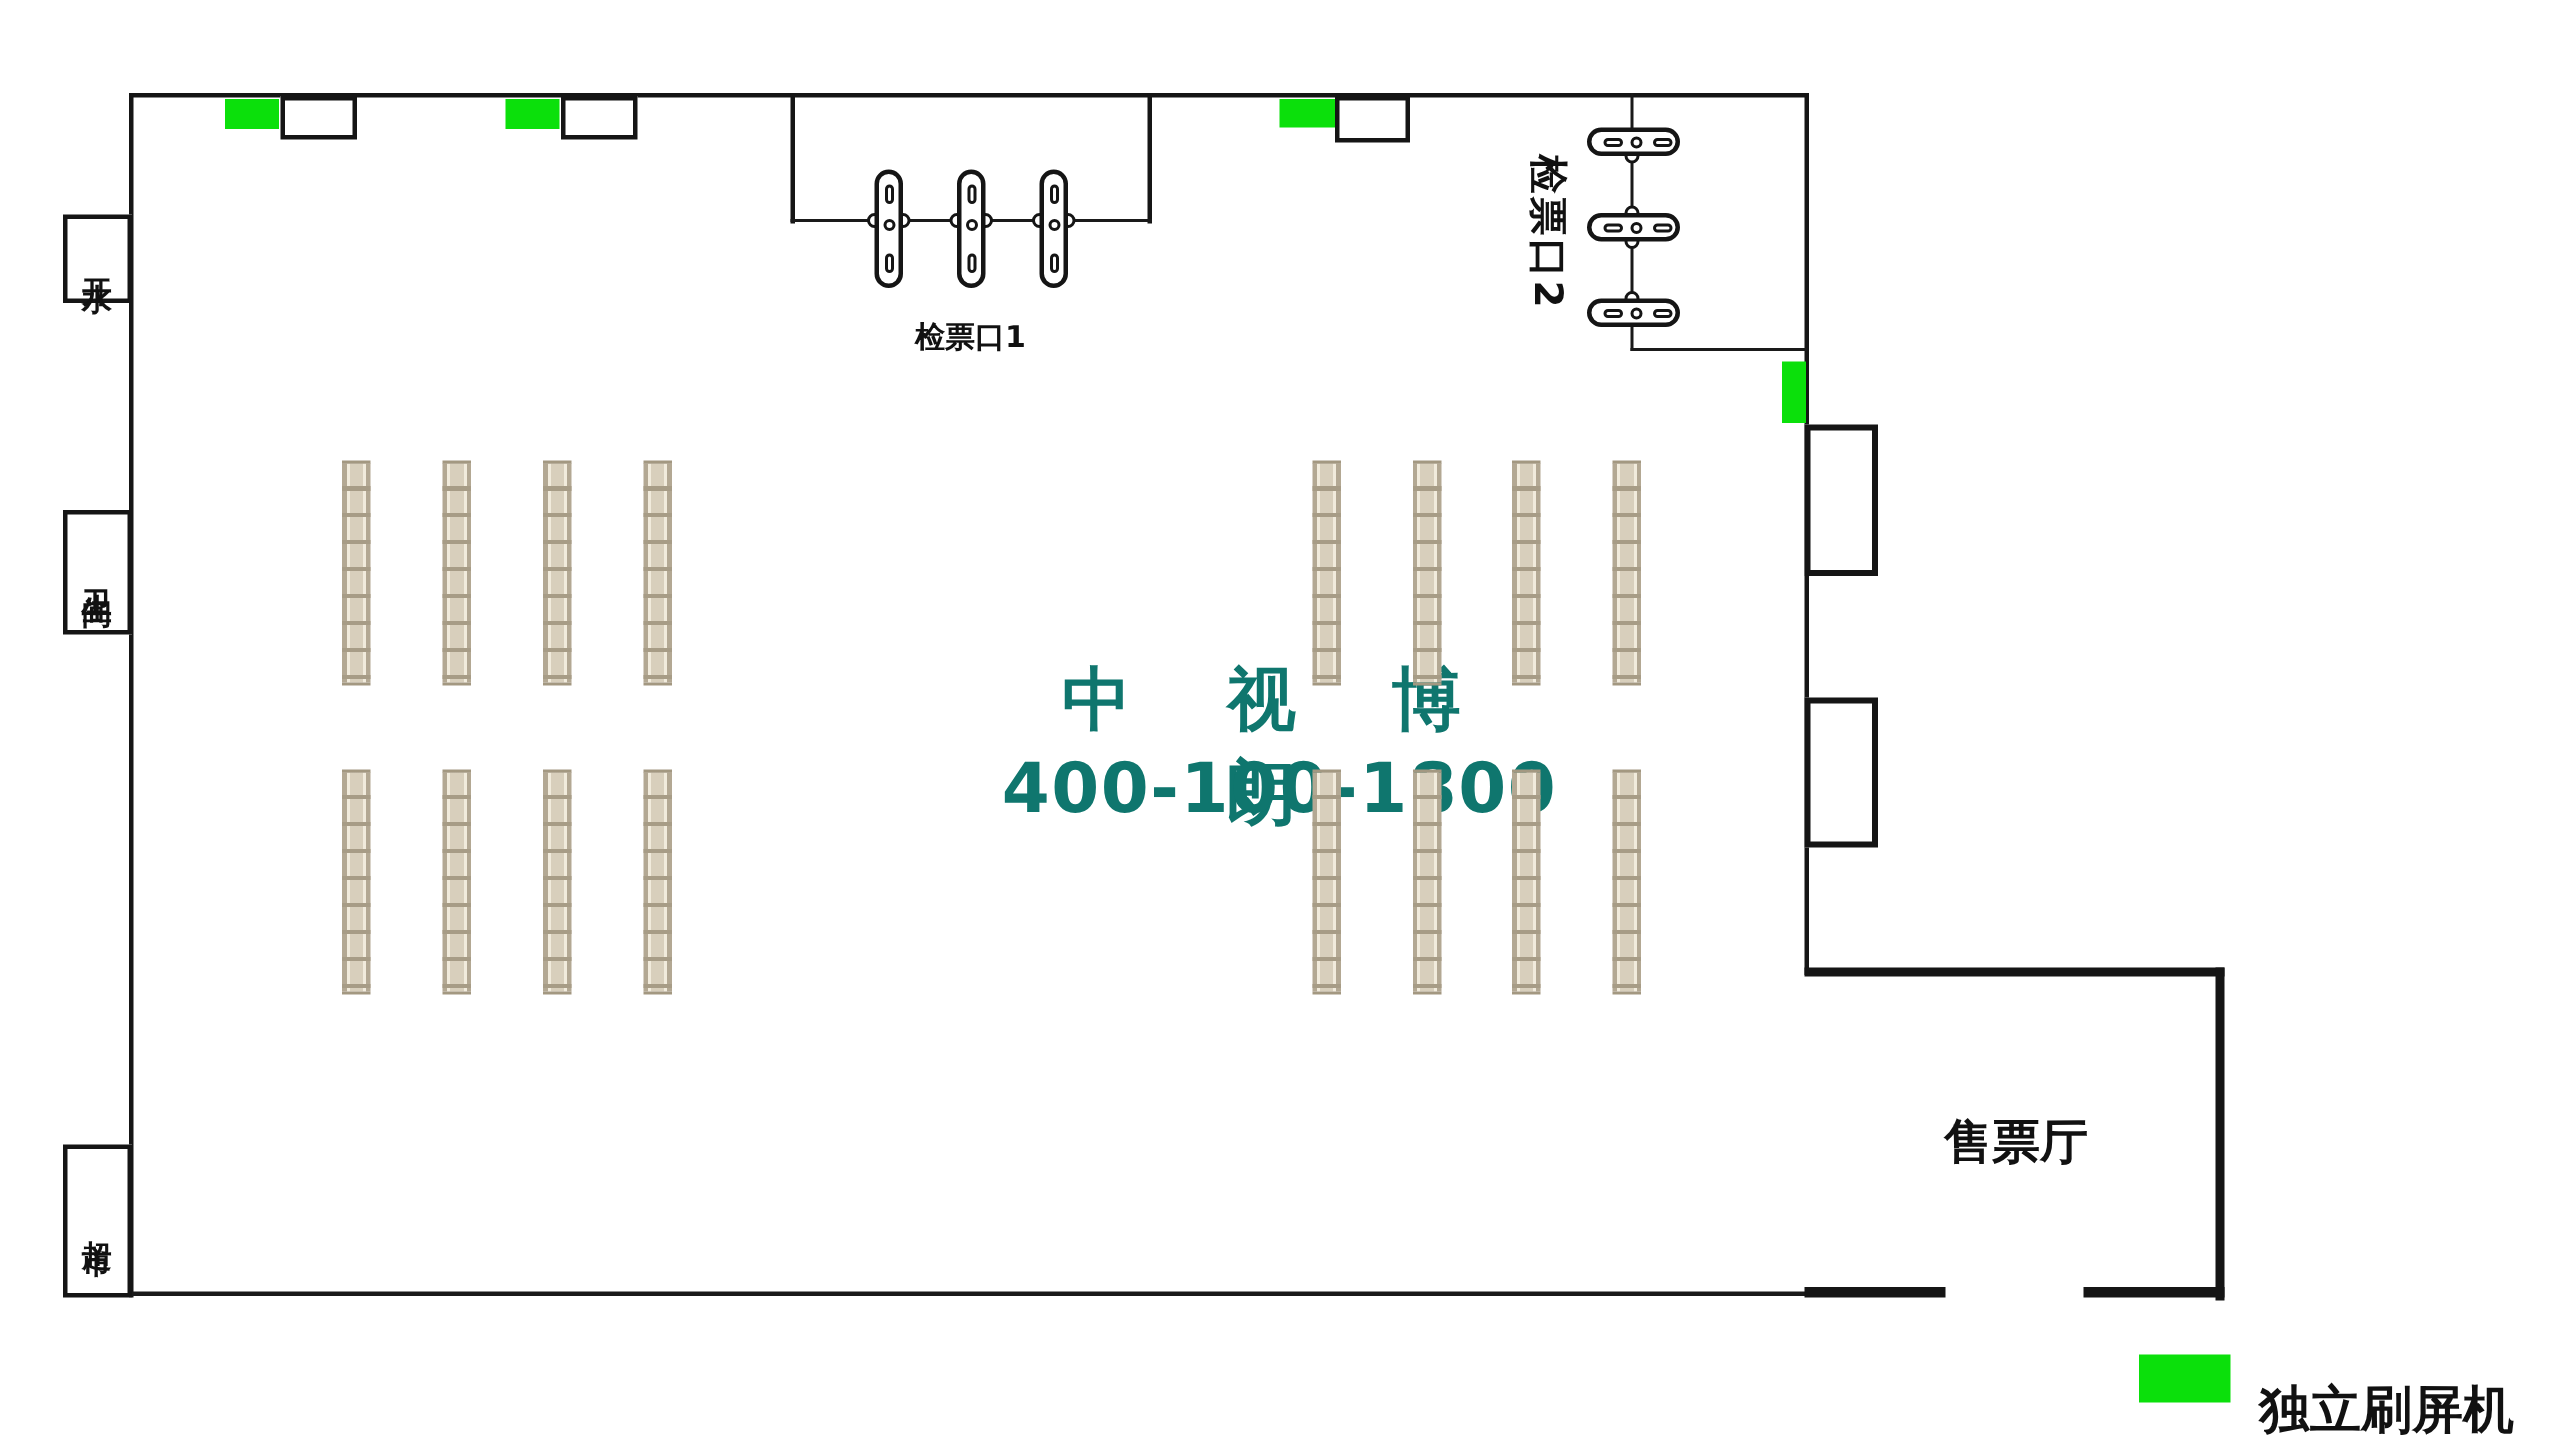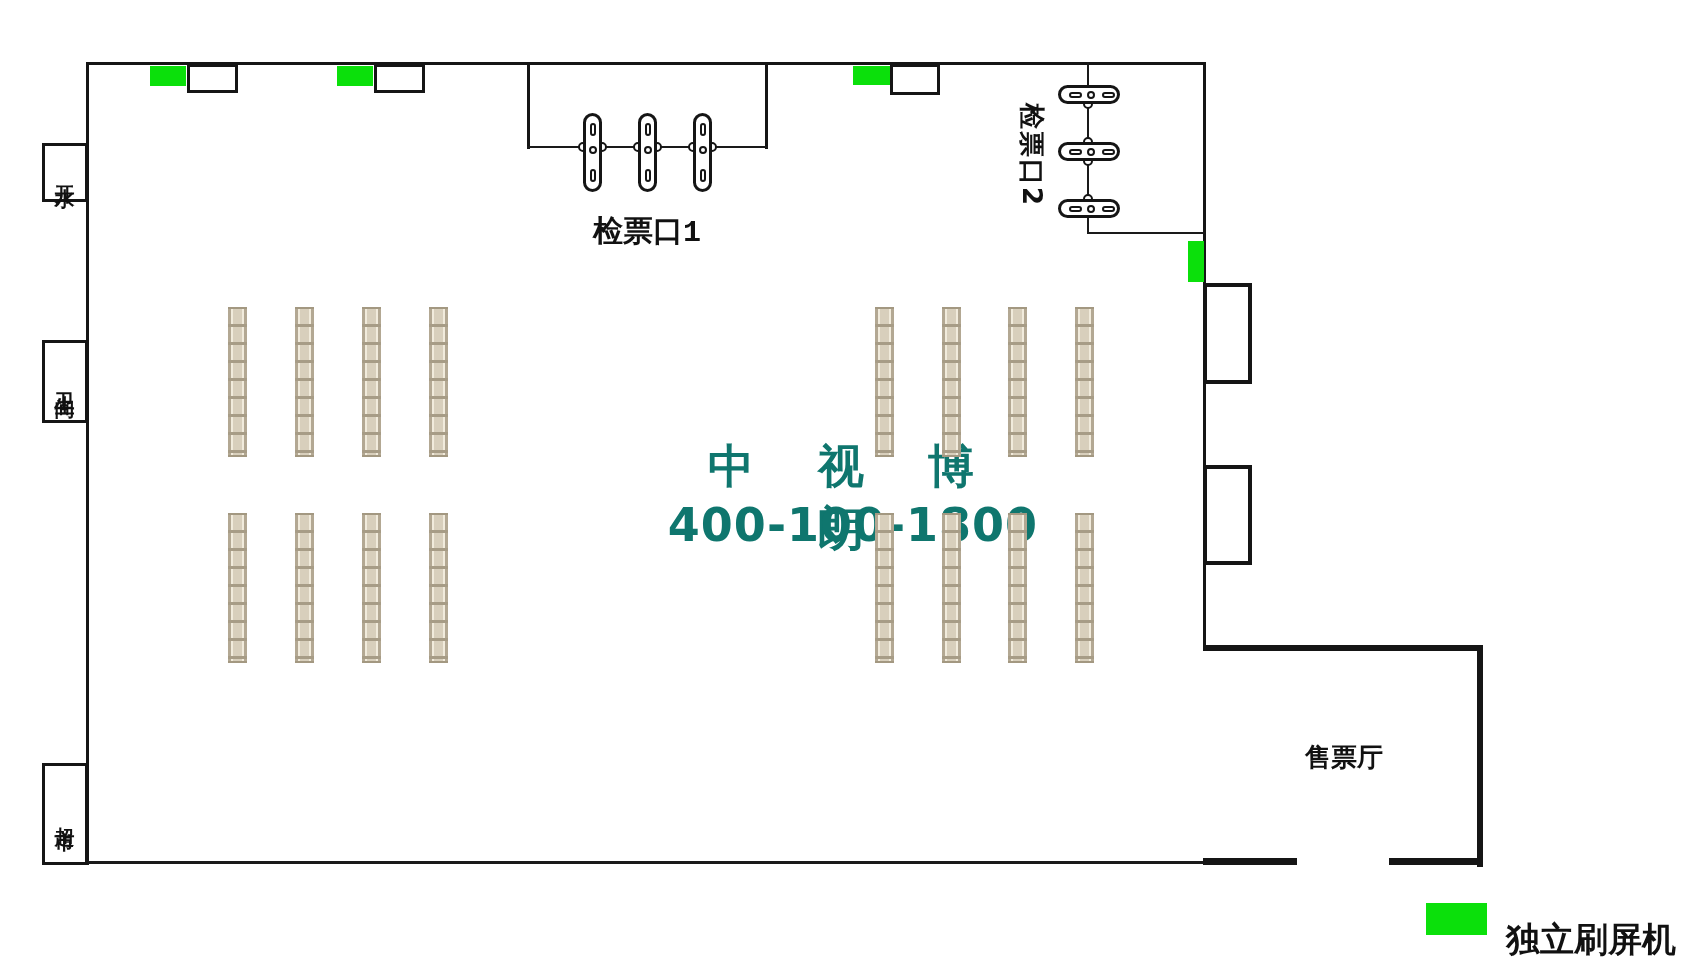--- a/index.html
+++ b/index.html
@@ -60,23 +60,23 @@
   <div class="room" style="left:42px;top:143px;width:46px;height:59px;">
     <span class="vtext">开水</span>
   </div>
   <div class="room" style="left:42px;top:340px;width:46px;height:83px;">
     <span class="vtext">卫生间</span>
   </div>
   <div class="room" style="left:42px;top:763px;width:46px;height:102px;">
     <span class="vtext">超市</span>
   </div>
 
-  <div class="label center" style="left:497px;top:211px;width:300px;font-size:30px;font-family:Liberation Mono, monospace;">检票口1</div>
+  <div class="label center" style="left:497px;top:211px;width:300px;font-size:20px;">检票口1</div>
   <div class="label center" style="left:979px;top:141px;width:112px;height:28px;font-size:26px;letter-spacing:2px;transform:rotate(90deg);">检票口2</div>
-  <div class="label center" style="left:1244px;top:740px;width:200px;font-size:26px;">售票厅</div>
+  <div class="label center" style="left:1244px;top:740px;width:200px;font-size:32px;">售票厅</div>
 
   <div id="legend-swatch" style="background: rgb(11, 224, 11);"></div>
   <div class="label" style="left:1506px;top:901px;font-size:34px;margin-top:16px;">独立刷屏机</div>
 
   <div class="watermark center" style="left:653px;top:436px;width:400px;font-size:46px;letter-spacing:24px;">中 视 博 朗</div>
   <div class="watermark center" style="left:653px;top:498px;width:400px;font-size:46px;letter-spacing:1px;">400-100-1800</div>
 
 <div class="machine" style="left: 150px; top: 66px; width: 36px; height: 20px; background: rgb(11, 224, 11);"></div>
     <div class="machine" style="left: 337px; top: 66px; width: 36px; height: 20px; background: rgb(11, 224, 11);"></div>
     <div class="machine" style="left: 853px; top: 66px; width: 37px; height: 19px; background: rgb(11, 224, 11);"></div>

